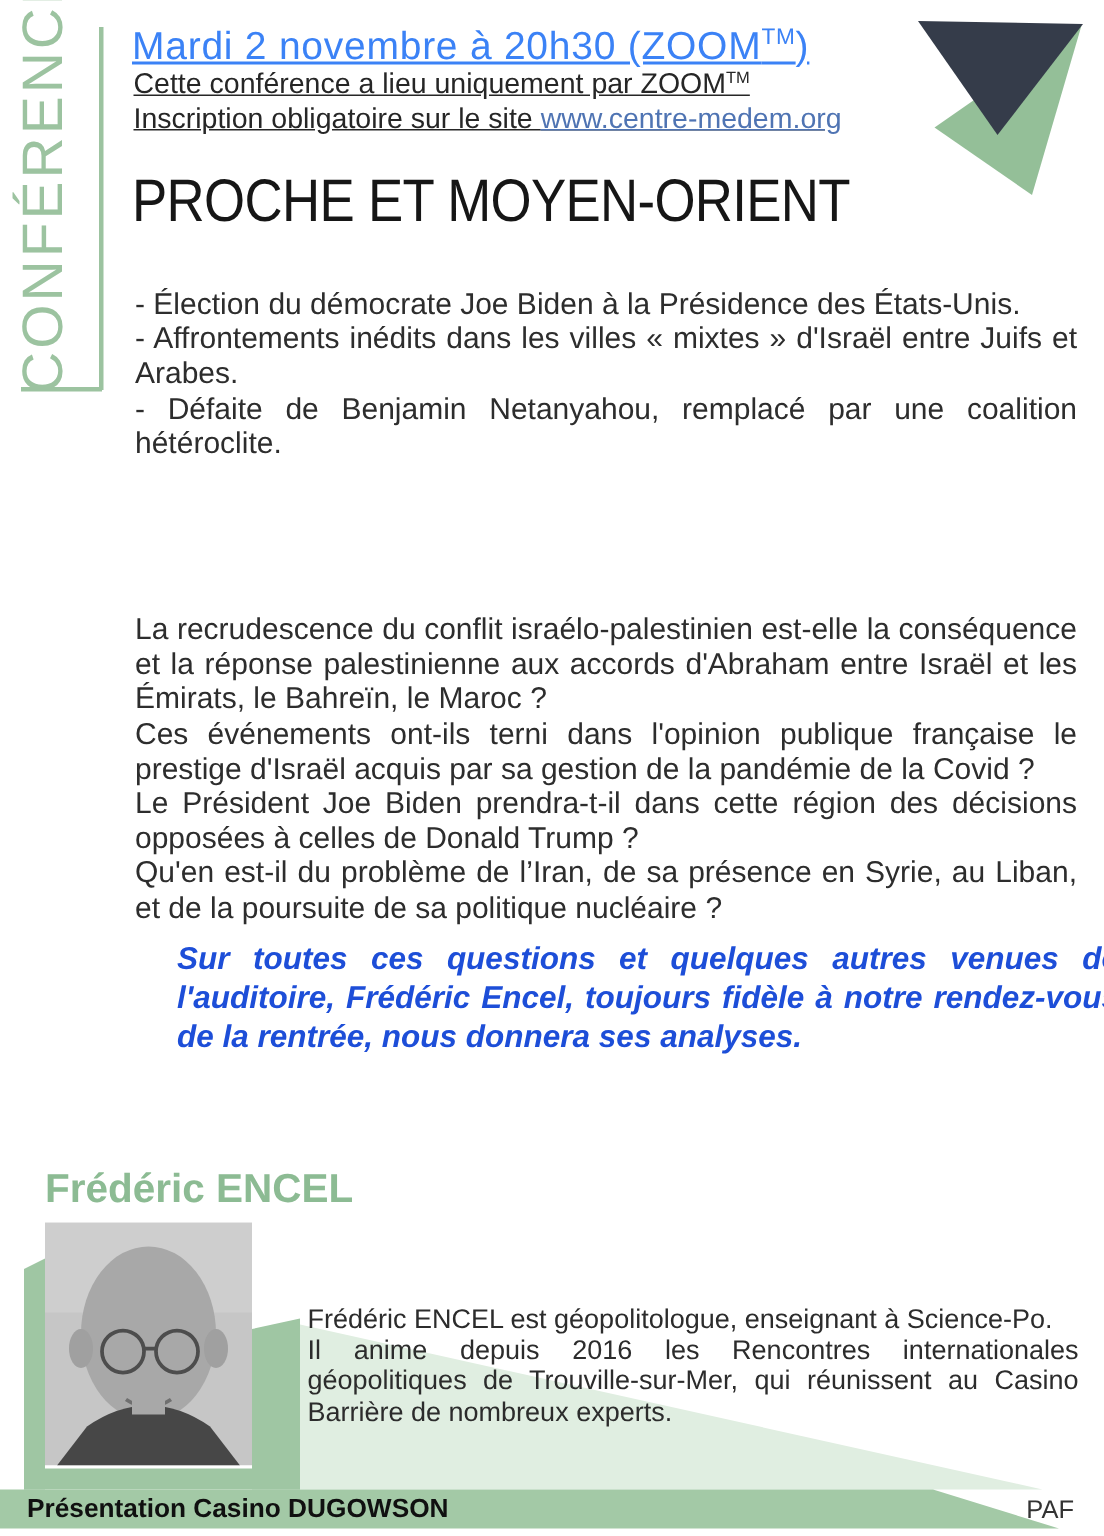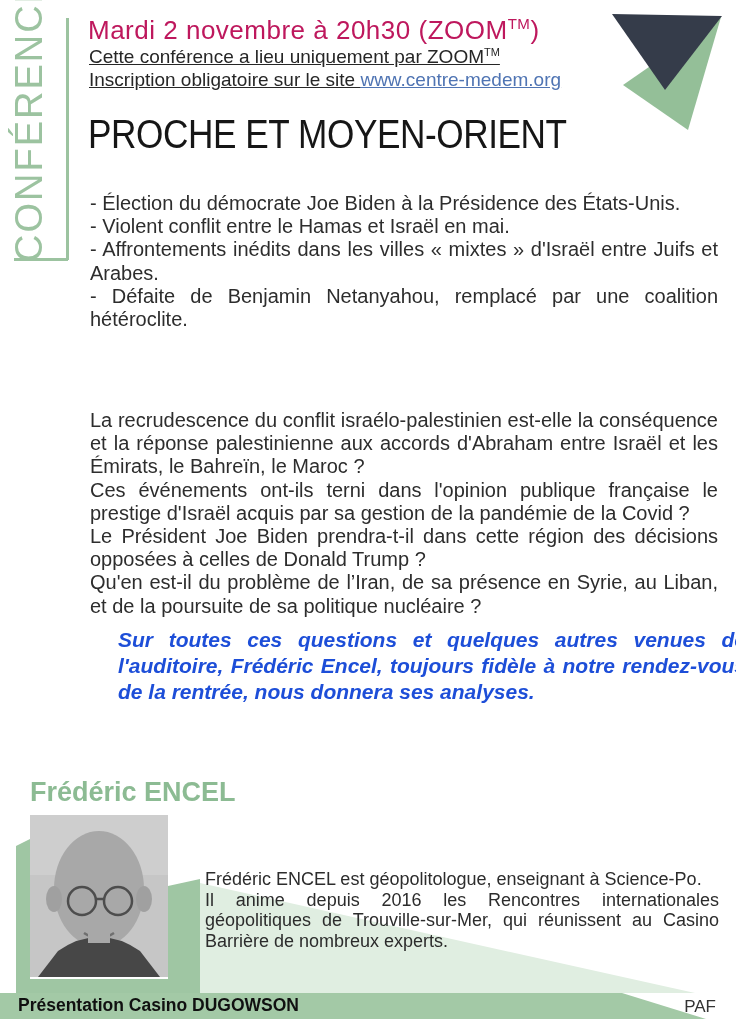--- a/index.html
+++ b/index.html
@@ -13,21 +13,21 @@
   .ribbon-label {
     position:absolute; left:8px; top:262px; width:248px;
     transform:rotate(-90deg); transform-origin:0 0;
     font-size:38px; font-weight:400; letter-spacing:2px;
     color:#9cc3a0; text-align:center; white-space:nowrap;
   }
   .ribbon-vline { position:absolute; left:66px; top:18px; width:3px; height:242px; background:#9cc3a0; }
   .ribbon-hline { position:absolute; left:14px; top:258px; width:54px; height:3px; background:#9cc3a0; }
 
   
-  .h-date { position:absolute; left:88px; top:15px; font-size:26px; letter-spacing:.5px; color:#be185d; white-space:nowrap; }
+  .h-date { position:absolute; left:88px; top:15px; font-size:26px; letter-spacing:.5px; color:#3b82f6; white-space:nowrap;text-decoration:underline; }
   .h-date sup, .h-sub sup { font-size:58%; }
   .h-sub  { position:absolute; left:89px; font-size:19px; color:#262626; white-space:nowrap;text-decoration:underline; }
   .h-sub.l2 { top:46px; }
   .h-sub.l3 { top:69px; }
   .h-link { color:#4f74b3; text-decoration:underline; cursor:pointer;text-align:center; }
 
   
   .corner-motif { position:absolute; right:0; top:0; }
 
   .title {
@@ -79,21 +79,20 @@
   <div class="ribbon-hline"></div>
 
   <div class="h-date"><span>Mardi 2 novembre à 20h30 (ZOOM</span><sup>TM</sup><span>)</span></div>
   <div class="h-sub l2"><span>Cette conférence a lieu uniquement par ZOOM</span><sup>TM</sup></div>
   <div class="h-sub l3"><span>Inscription obligatoire sur le site </span><a class="h-link">www.centre-medem.org</a></div>
 
   <div class="title">PROCHE ET MOYEN-ORIENT</div>
 
   <div class="block intro">
       <div class="para">- Élection du démocrate Joe Biden à la Présidence des États-Unis.</div>
-      <div class="para">- Violent conflit entre le Hamas et Israël en mai.</div>
       <div class="para">- Affrontements inédits dans les villes «&nbsp;mixtes&nbsp;» d'Israël entre Juifs et Arabes.</div>
       <div class="para">- Défaite de Benjamin Netanyahou, remplacé par une coalition hétéroclite.</div>
     </div>
 
   <div class="block questions">
       <div class="para">La recrudescence du conflit israélo-palestinien est-elle la conséquence et la réponse palestinienne aux accords d'Abraham entre Israël et les Émirats, le Bahreïn, le Maroc&nbsp;?</div>
       <div class="para">Ces événements ont-ils terni dans l'opinion publique française le prestige d'Israël acquis par sa gestion de la pandémie de la Covid&nbsp;?</div>
       <div class="para">Le Président Joe Biden prendra-t-il dans cette région des décisions opposées à celles de Donald Trump&nbsp;?</div>
       <div class="para">Qu'en est-il du problème de l’Iran, de sa présence en Syrie, au Liban, et de la poursuite de sa politique nucléaire&nbsp;?</div>
     </div>

